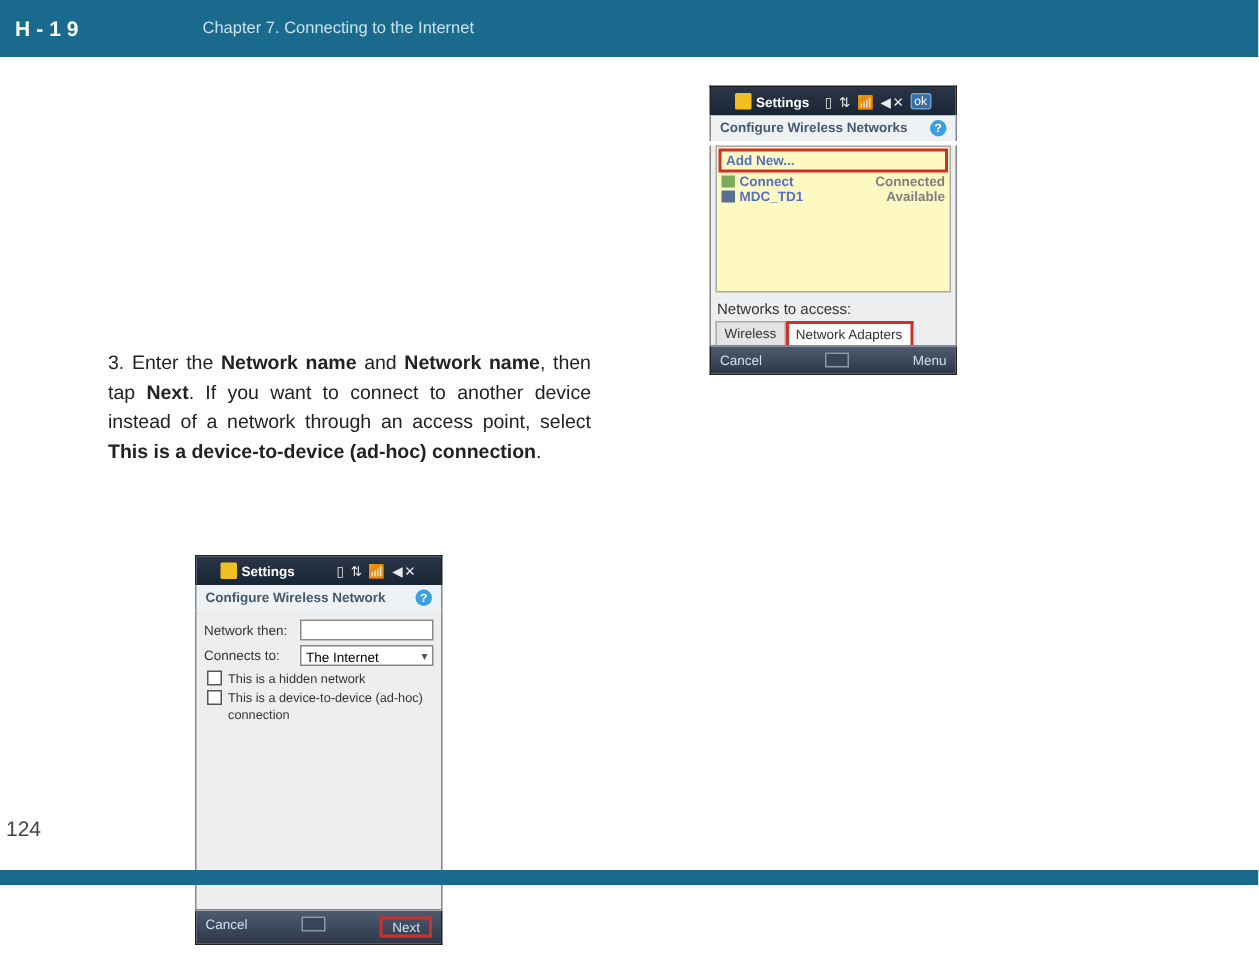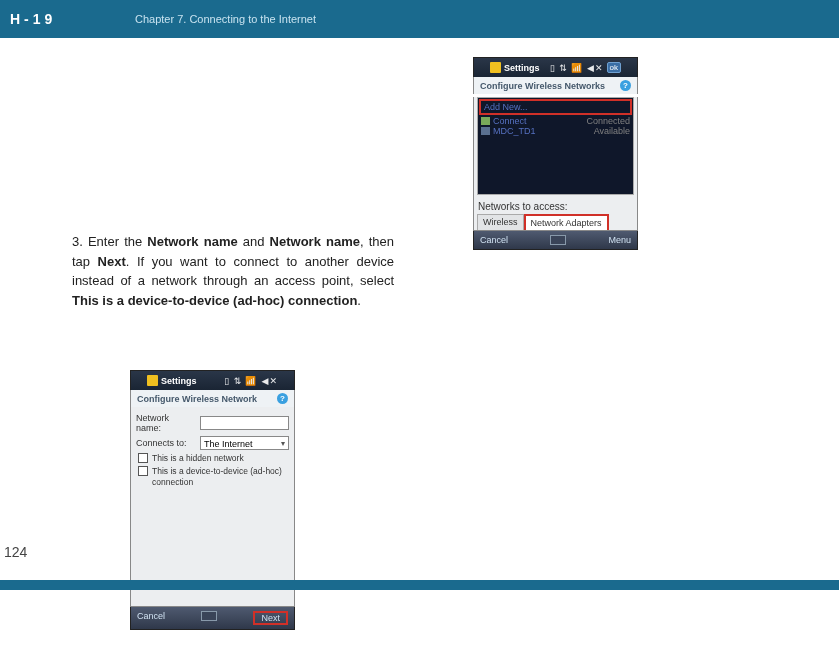--- a/index.html
+++ b/index.html
@@ -96,39 +96,39 @@
     .wm-subhead {
       background: #eef2f5;
       border-left: 1px solid #888;
       border-right: 1px solid #888;
       padding: 3px 6px;
       font-size: 9px;
       font-weight: bold;
       color: #45586b;
       display: flex;
       justify-content: space-between;
-      align-items: center;
     }
     .help-icon {
       width: 11px; height: 11px;
       background: #3aa0e0; border-radius: 50%;
       color: #fff; font-size: 8px; text-align: center; line-height: 11px;
     }
     .wm-body {
       background: #eceef0;
       border: 1px solid #888;
       border-top: none;
       font-size: 9px;
     }
     .net-list {
-      background: #0f172a;
+      background: #fef9c3;
       border: 1px solid #aaa;
       margin: 3px;
       height: 98px;
       font-size: 9px;
+      font-weight: bold;
     }
     .add-new {
       border: 2px solid #d03028;
       margin: 1px;
       padding: 1px 3px;
       color: #5570c0;
     }
     .net-row {
       display: flex;
       padding: 0 3px;
@@ -269,21 +269,21 @@
       <span class="win-icon"></span>
       <span class="title">Settings</span>
       <span class="tray">▯ ⇅ 📶 ◀✕</span>
     </div>
     <div class="wm-subhead">
       <span>Configure Wireless Network</span>
       <span class="help-icon">?</span>
     </div>
     <div class="form">
       <div class="frow">
-        <label>Network name:</label>
+        <label>Network then:</label>
         <div class="inp"></div>
       </div>
       <div class="frow">
         <label>Connects to:</label>
         <div class="inp dd">The Internet</div>
       </div>
       <div class="chk-row">
         <span class="chk"></span>
         <span class="chk-lbl">This is a hidden network</span>
       </div>

